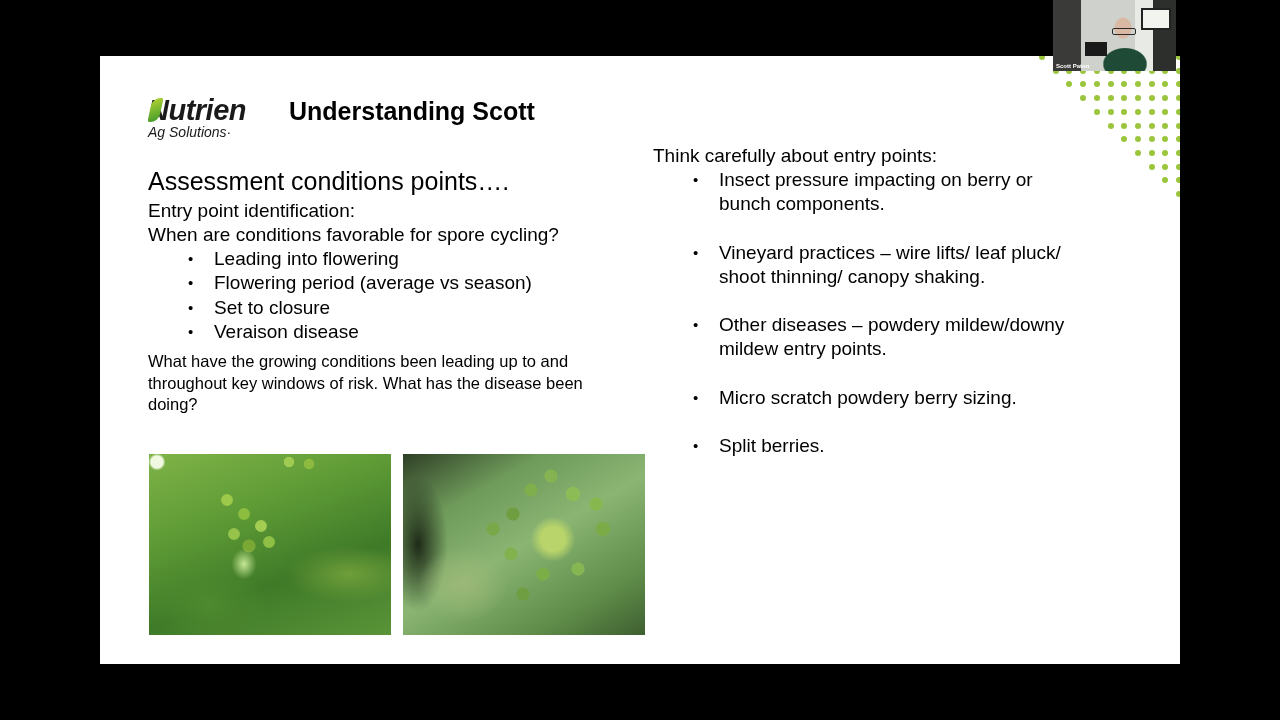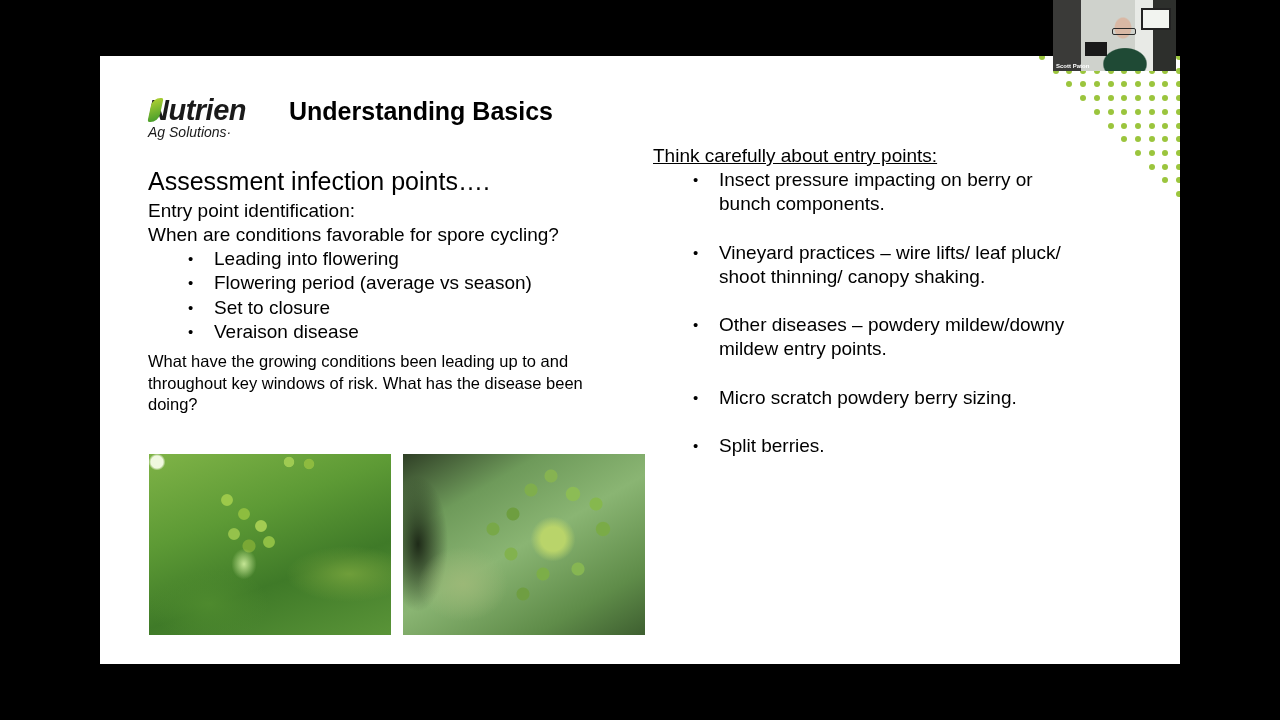--- a/index.html
+++ b/index.html
@@ -41,21 +41,21 @@
         radial-gradient(circle 10px at 110px 60px, #6e9e40 60%, transparent 70%),
         radial-gradient(circle 10px at 90px 75px, #78a848 60%, transparent 70%),
         radial-gradient(circle 10px at 108px 100px, #82b24e 60%, transparent 70%),
         radial-gradient(circle 10px at 140px 120px, #7cae48 60%, transparent 70%),
         radial-gradient(circle 10px at 175px 115px, #86b652 60%, transparent 70%),
         radial-gradient(circle 10px at 120px 140px, #6f9e42 60%, transparent 70%),
         radial-gradient(circle 30px at 150px 85px, #b9d46a 40%, transparent 75%),
         radial-gradient(ellipse 60px 50px at 60px 130px, #9bb877, transparent 75%),
         radial-gradient(ellipse 40px 90px at 15px 90px, #1e2a18, transparent 75%),
         linear-gradient(150deg,#2f3f26 0%,#6e9a5a 25%,#8ab573 50%,#5f8c49 80%,#3e5f30 100%); }
-    .right-head { left:553px; top:89px; font-size:19px; color:#000; white-space:nowrap;text-decoration:underline; }
+    .right-head { left:553px; top:89px; font-size:19px; color:#000; white-space:nowrap; }
     .list-right { left:593px; top:112px; margin:0; padding:0; list-style:none; }
     .list-right li { font-size:19px; line-height:24.2px; position:relative; padding-left:26px; margin-bottom:24.2px; white-space:pre-line; color:#000; }
     .dot { position:absolute; width:6px; height:6px; border-radius:50%; background:#9bc53d; }
     .cam { position:absolute; left:1053px; top:0; width:123px; height:71px; overflow:hidden;
         background:
           radial-gradient(ellipse 12px 15px at 70px 28px, #d9b8a4 65%, transparent 75%),
           radial-gradient(ellipse 30px 22px at 72px 64px, #1f4a35 70%, transparent 75%),
           linear-gradient(90deg,#3a3a38 0 28px,#cfd2cc 28px 82px,#e8eae6 82px 100px,#2d2f2c 100px 123px); }
     .cam-window { position:absolute; left:88px; top:8px; width:26px; height:18px; background:#f2f4f0; border:2px solid #222; }
     .cam-monitor { position:absolute; left:32px; top:42px; width:22px; height:14px; background:#1a1a1a; }
@@ -64,23 +64,23 @@
   </style>
 </head>
 <body>
 
 <div class="slide">
   <div class="abs logo">
     <span class="logo-word">Nutrien</span>
     <span class="logo-leaf"></span>
     <span class="logo-sub">Ag Solutions·</span>
   </div>
-  <div class="abs title">Understanding Basics</div>
+  <div class="abs title">Understanding Scott</div>
 
-  <div class="abs h2">Assessment infection points….</div>
+  <div class="abs h2">Assessment conditions points….</div>
   <div class="abs txt19" style="left:48px;top:143px;">Entry point identification:</div>
   <div class="abs txt19" style="left:48px;top:167px;">When are conditions favorable for spore cycling?</div>
   <ul class="abs list-left">
     <li>Leading into flowering</li>
     <li>Flowering period (average vs season)</li>
     <li>Set to closure</li>
     <li>Veraison disease</li>
   </ul>
   <div class="abs para">What have the growing conditions been leading up to and throughout key windows of risk. What has the disease been doing?</div>
 

